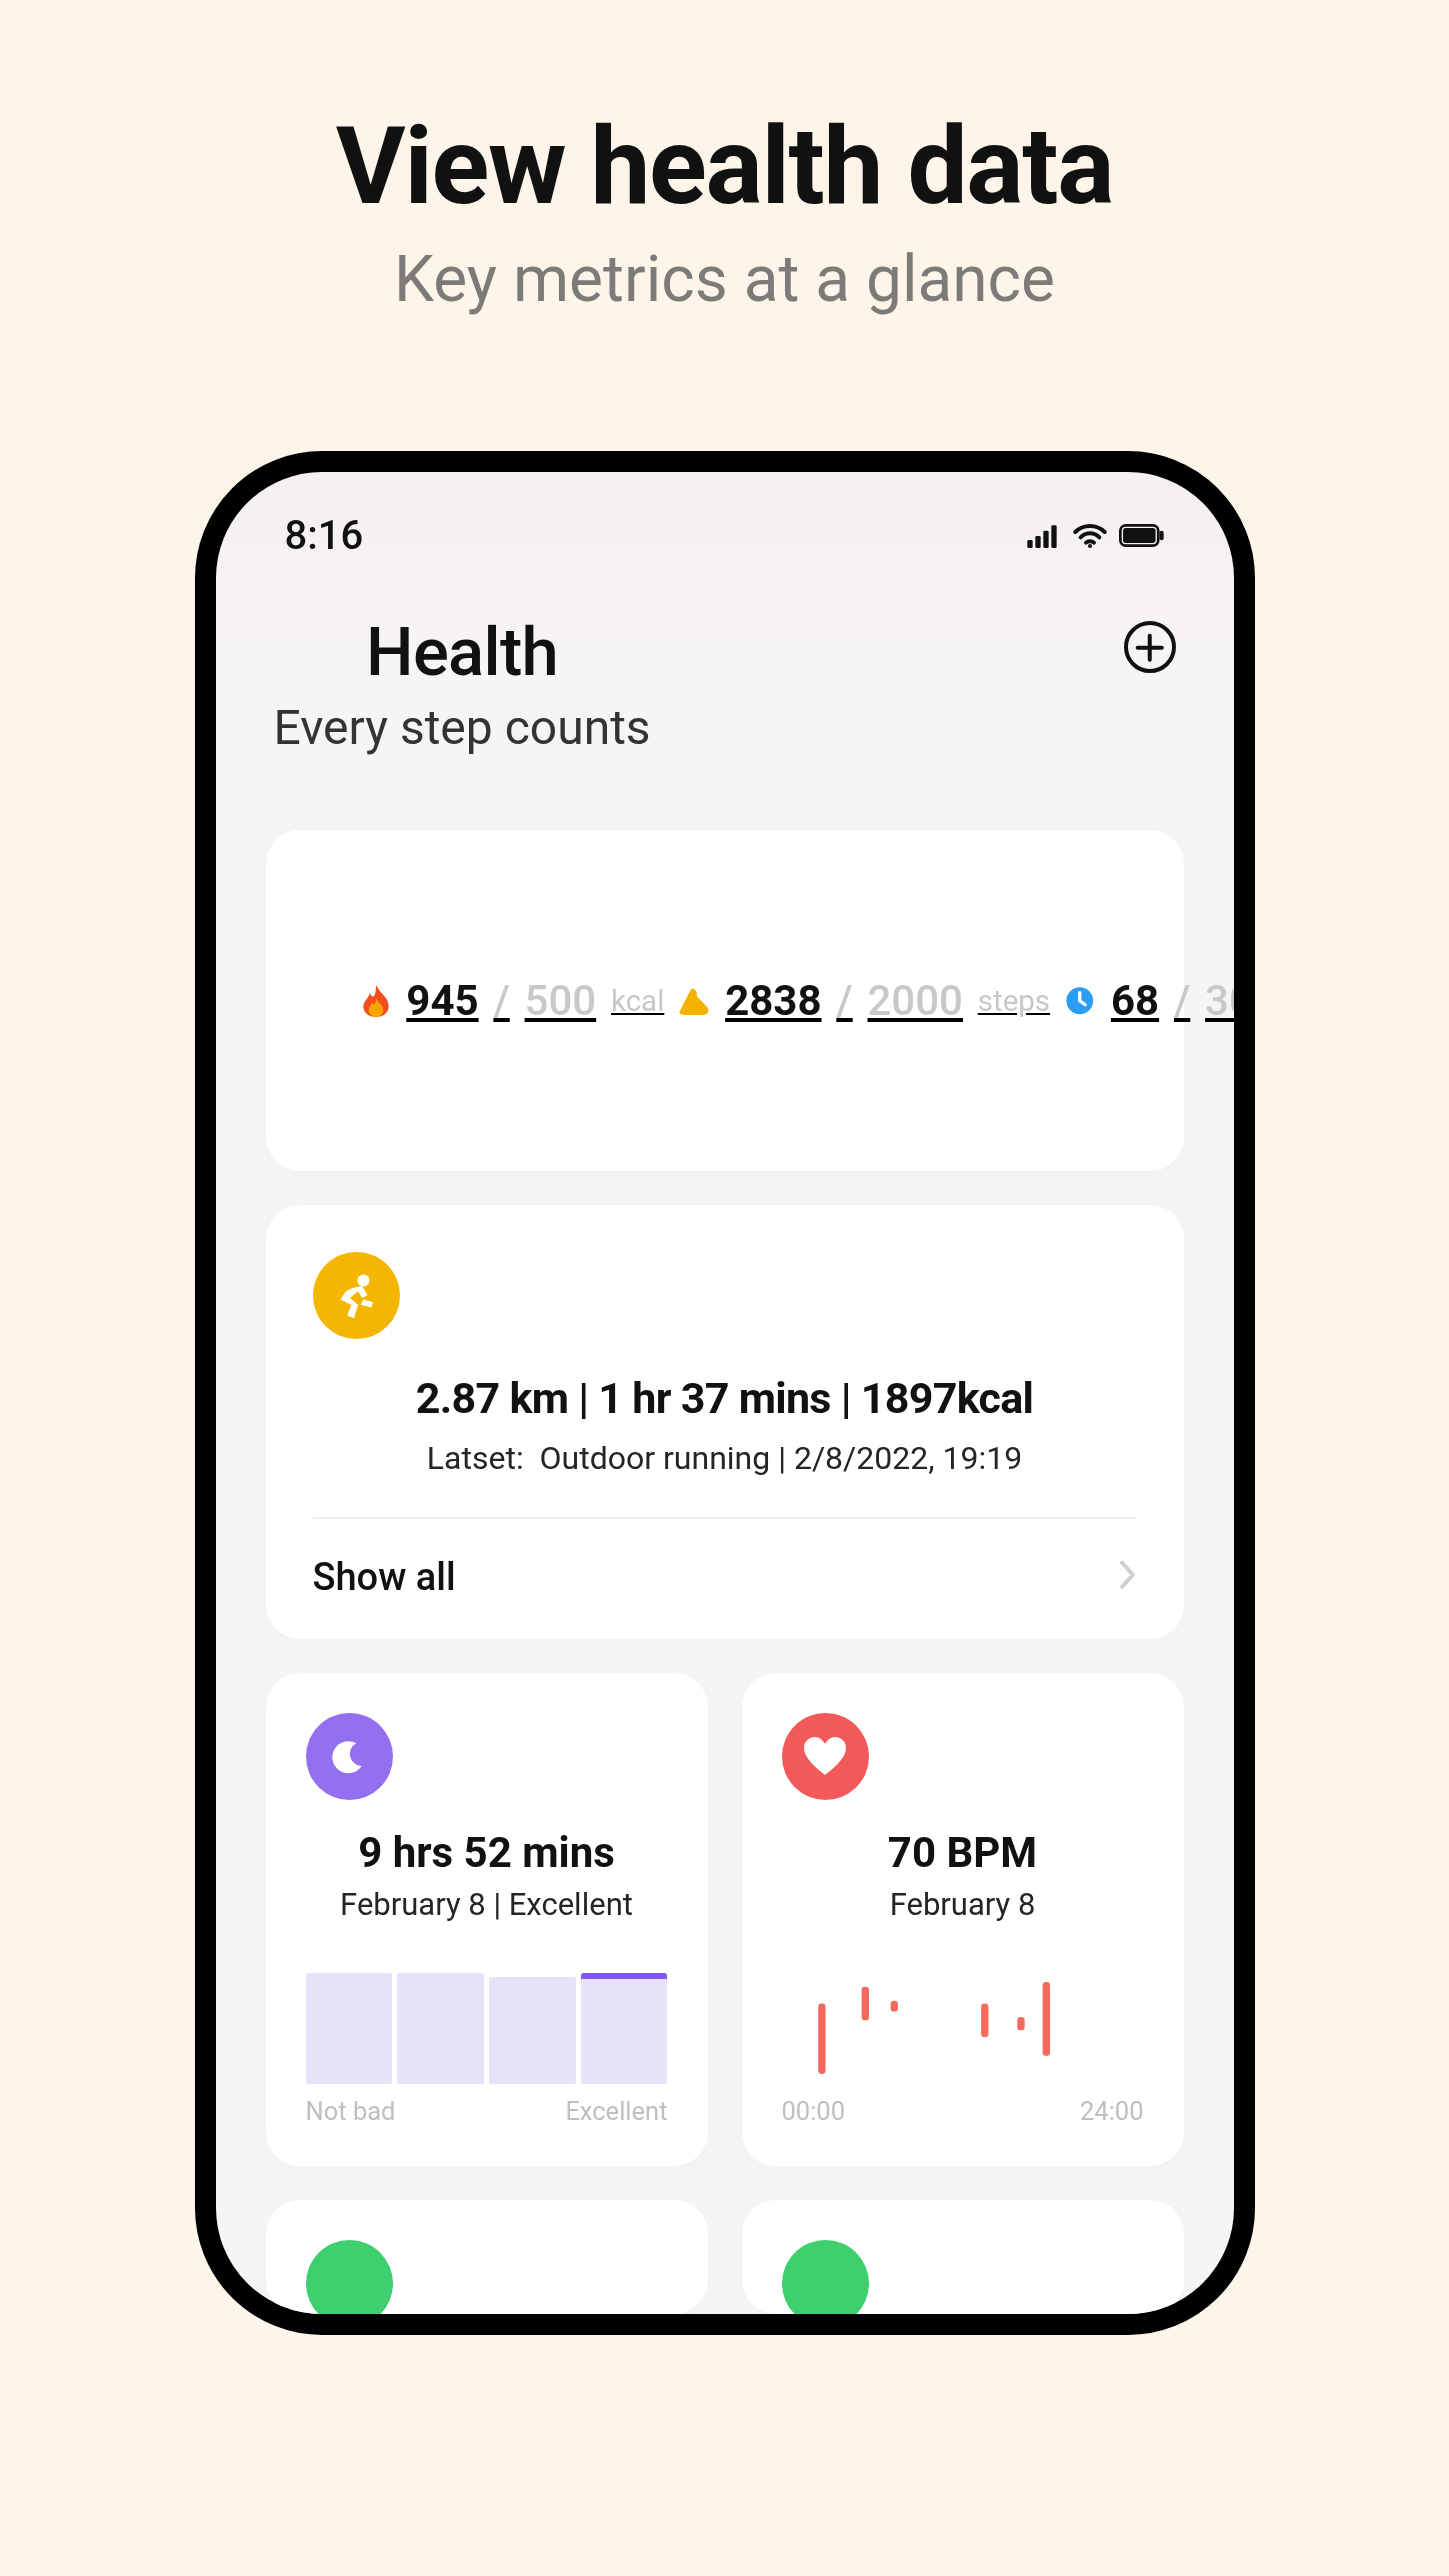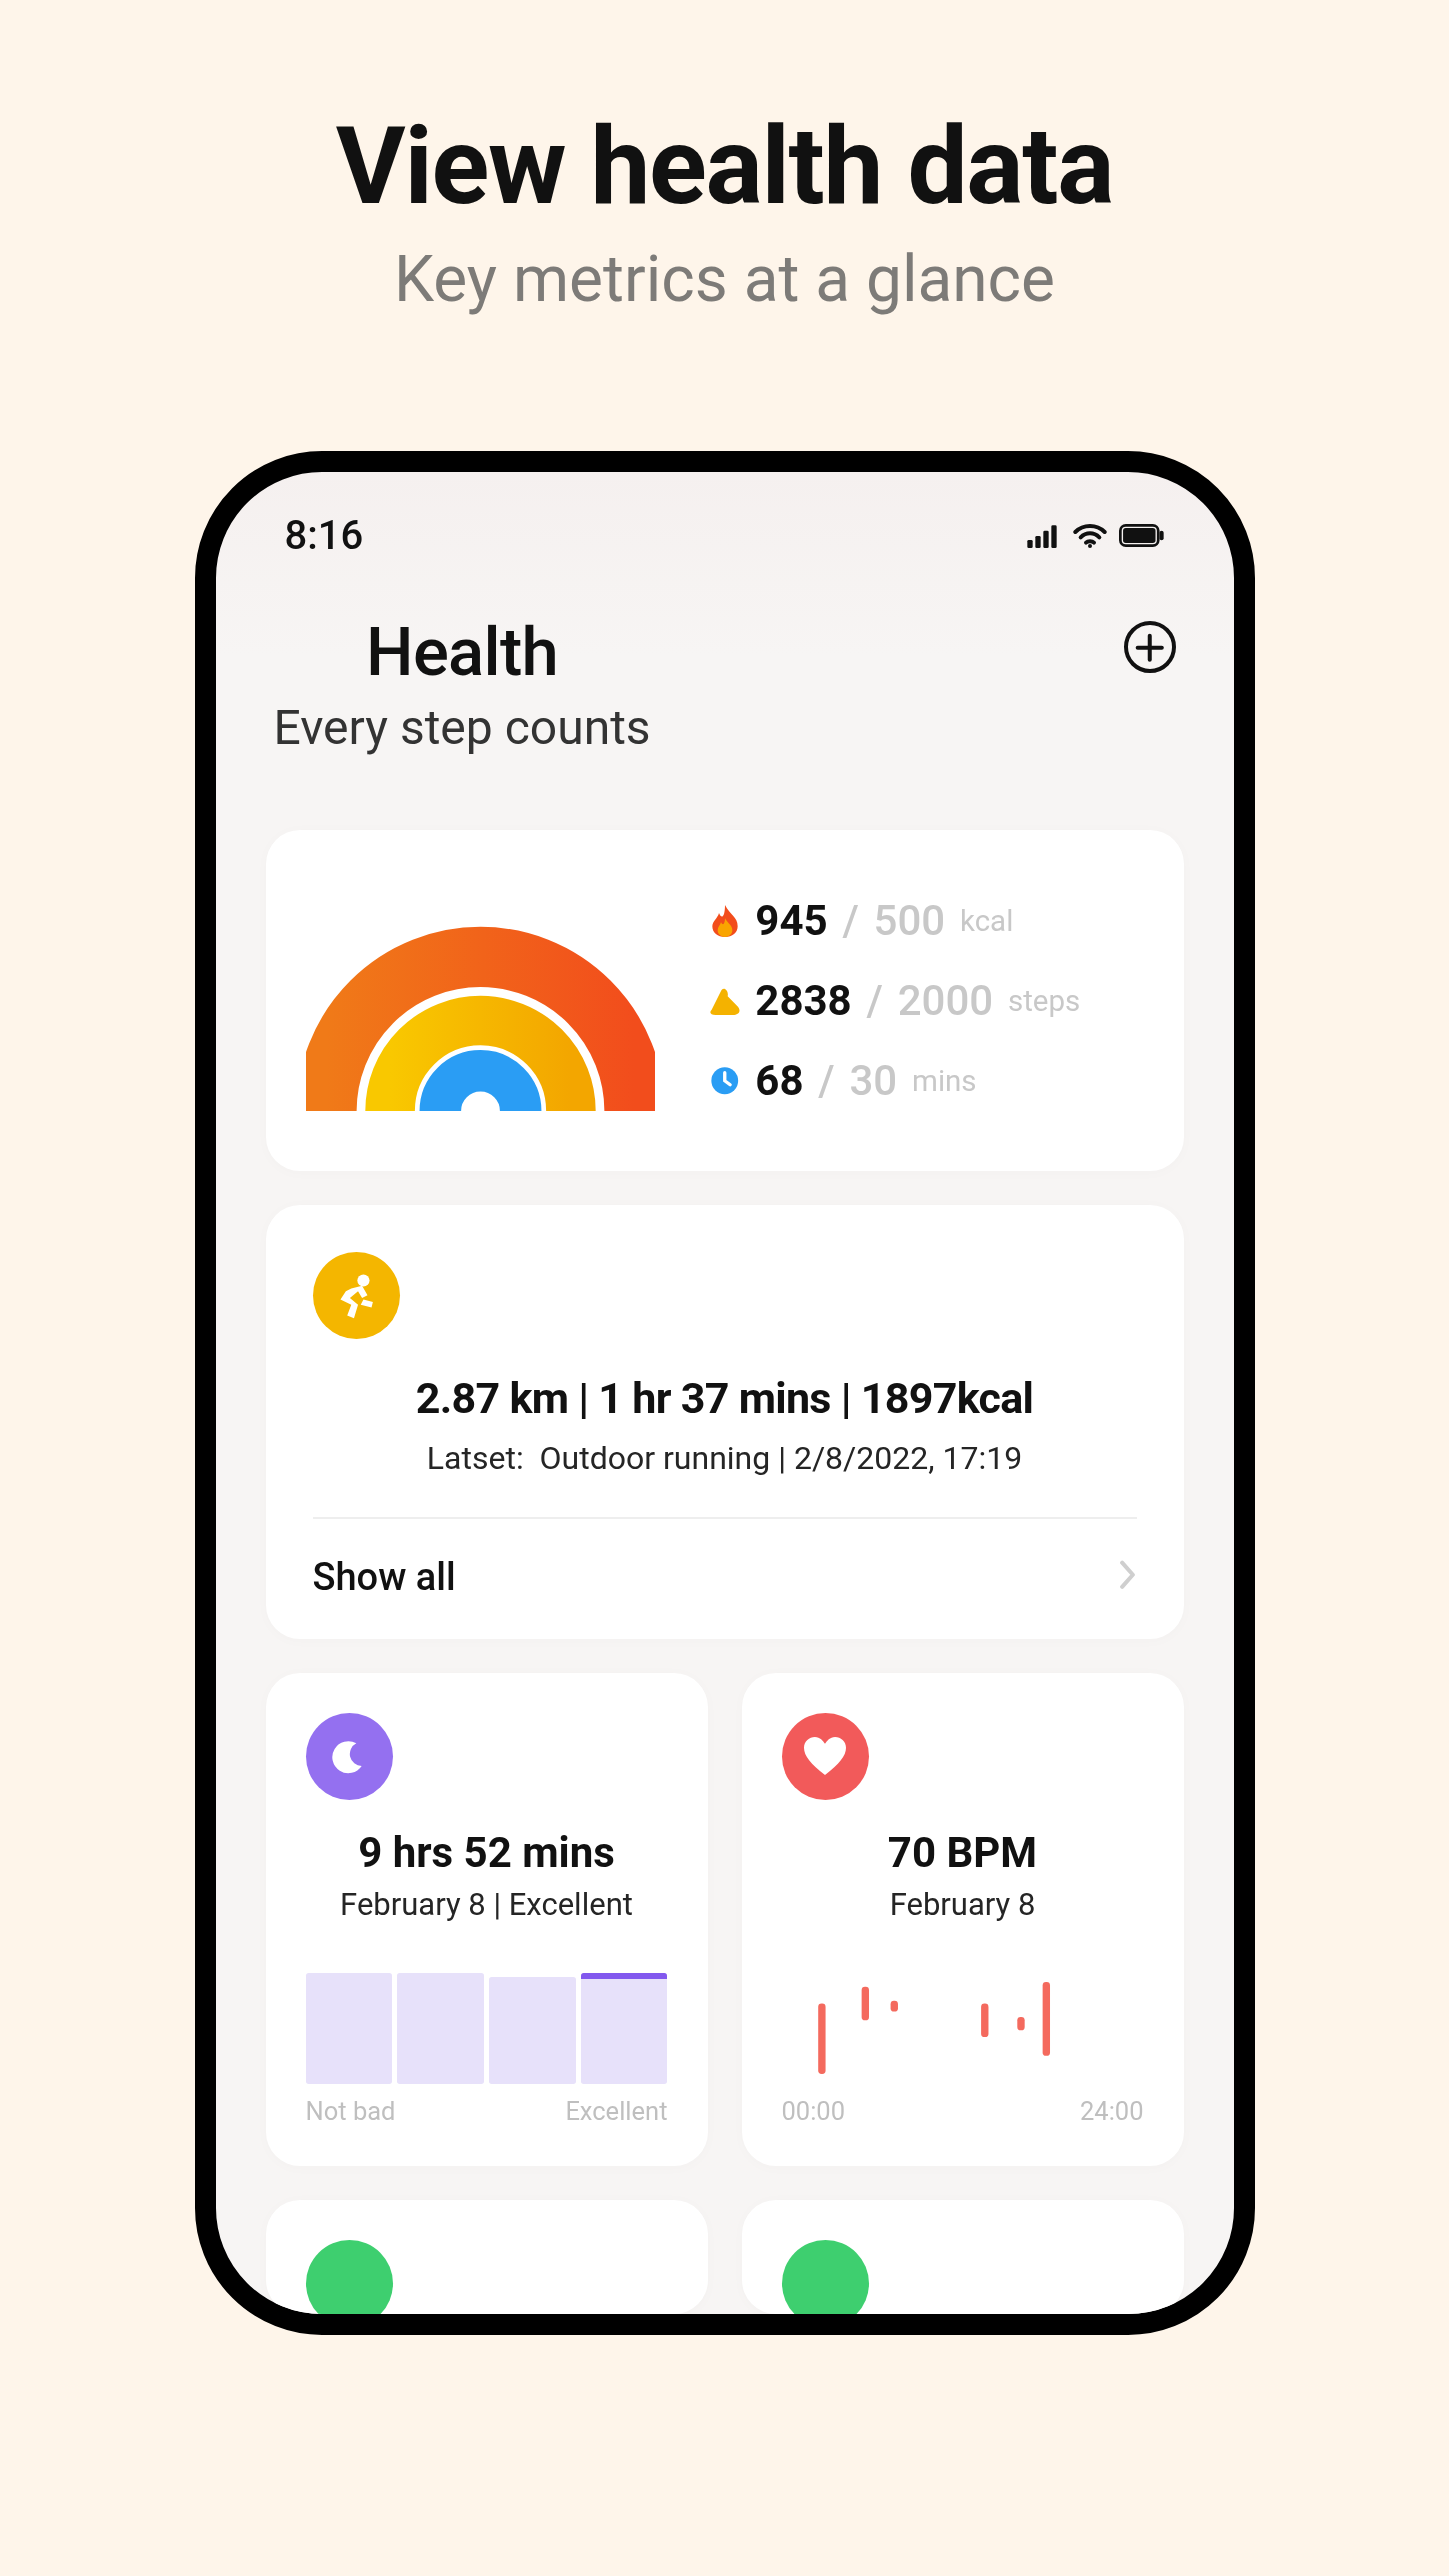--- a/index.html
+++ b/index.html
@@ -54,21 +54,21 @@
   .page-header-left { }
   .page-title { font-size: 67px; font-weight: 500; color: #111; letter-spacing: -0.7px; }
   .page-subtitle { font-size: 48px; color: #333; margin-top: 8px; }
   .add-btn { width: 52px; height: 52px; border: 4px solid #111; border-radius: 50%; display: flex; align-items: center; justify-content: center; margin-top: 8px; cursor: pointer; }
   .add-btn svg { display: block; }
 
   .card { background: #fff; border-radius: 34px; padding: 40px; margin-bottom: 34px; box-shadow: 0 1.3px 13.4px rgba(0,0,0,0.02); }
   .activity-card { display: flex; align-items: center; gap: 54px; padding: 60px 40px; }
   .rainbow-box { position: relative; width: 349px; height: 221px; }
   .rainbow-box svg { width: 100%; height: 100%; }
-  .metrics { display: flex; flex-direction: column; gap: 31px; flex: 1; }
+  .metrics { display: flex; flex-direction: row; gap: 14px; flex: 1; text-decoration: underline; }
   .metric-row { display: flex; align-items: center; gap: 14.8px; white-space: nowrap; }
   .metric-row .icn { width: 32px; height: 32px; display: flex; align-items: center; justify-content: center; }
   .metric-val { font-size: 42px; font-weight: 700; color: #111; }
   .metric-sep { font-size: 42px; font-weight: 500; color: #c8c8c8; }
   .metric-goal { font-size: 42px; font-weight: 500; color: #c8c8c8; }
   .metric-unit { font-size: 29.5px; font-weight: 400; color: #c8c8c8; }
 
   .workout-card { padding: 47px 47px 0 47px; }
   .circle-icon { width: 87px; height: 87px; border-radius: 50%; display: flex; align-items: center; justify-content: center; margin-bottom: 34px; }
   .ci-yellow { background: #f4b600; }
@@ -222,21 +222,21 @@
               <circle cx="48" cy="14" r="9"></circle>
               <path d="M30 26 L46 22 L54 36 L46 40 L40 30 L28 40 L40 50 L34 70 L24 66 L30 50 L14 42 L22 30 Z"></path>
               <path d="M48 42 L62 46 L60 54 L44 50 Z"></path>
             </g>
           </svg>
       </div>
       <div class="workout-stats">
         <span>2.87 km</span> | <span>1 hr 37 mins</span> | <span>1897kcal</span>
       </div>
       <div class="workout-latest">
-        <span>Latset:</span>&nbsp;&nbsp;<span>Outdoor running</span> | <span>2/8/2022, 17:19</span>
+        <span>Latset:</span>&nbsp;&nbsp;<span>Outdoor running</span> | <span>2/8/2022, 19:19</span>
       </div>
       <div class="divider"></div>
       <div class="show-all">
         <span class="show-all-text">Show all</span>
         <span>
           <svg width="19" height="29.5" viewBox="0 0 28 44">
               <path d="M6 4 L22 22 L6 40" fill="none" stroke="#cfcfcf" stroke-width="6" stroke-linecap="round" stroke-linejoin="round"></path>
             </svg>
         </span>
       </div>

